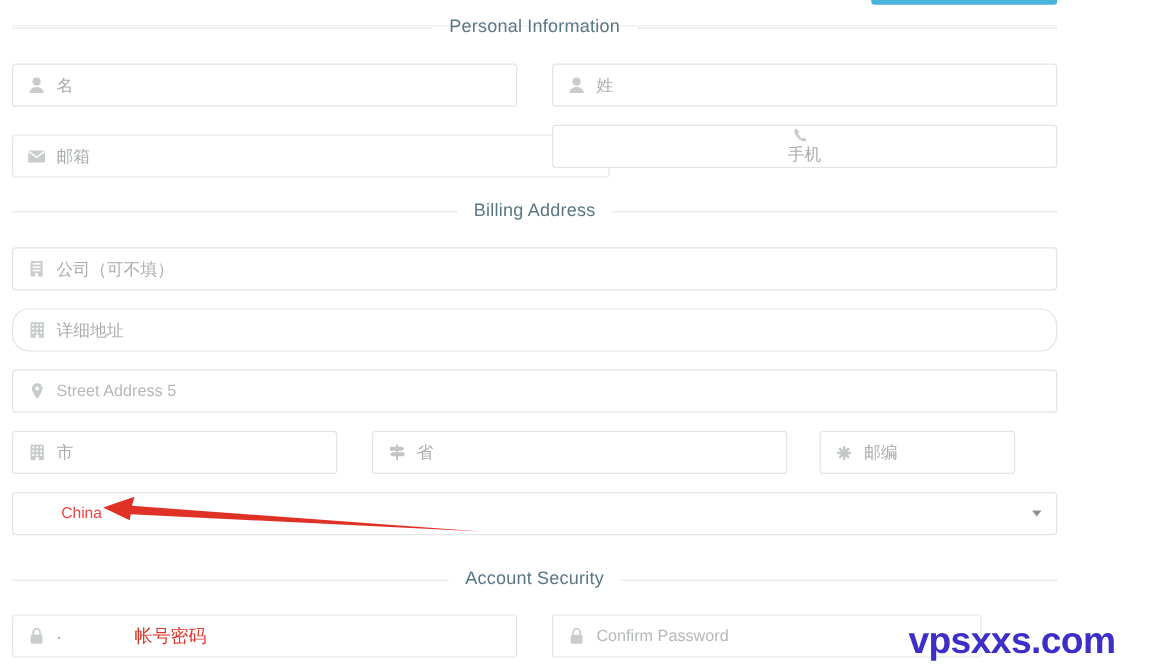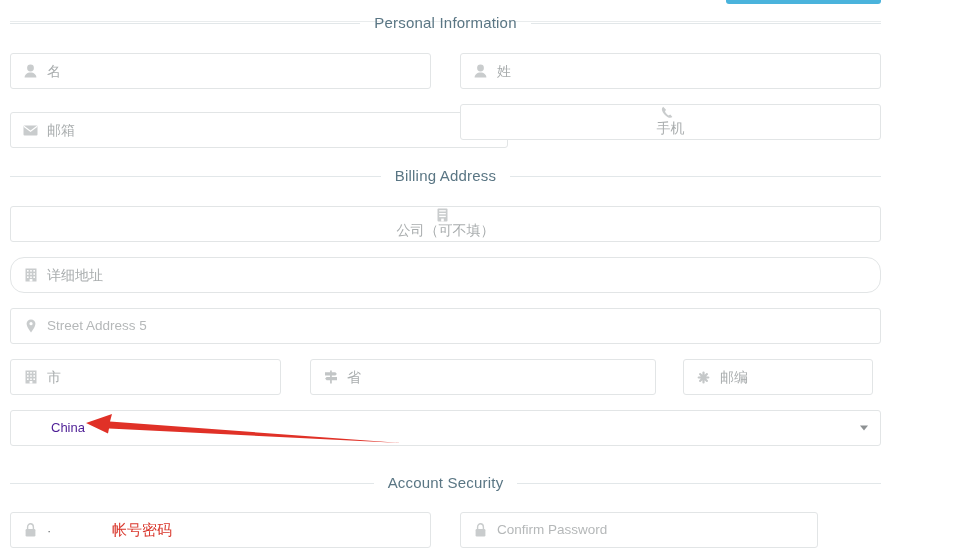--- a/index.html
+++ b/index.html
@@ -103,21 +103,21 @@
     font-size: 13.5px;
     color: #b5b8b9;
     white-space: nowrap;
     line-height: 16px;
   }
   .ph.cjk {
     font-size: 14px;
     color: #a9adae;
   }
   .ph.val {
-    color: #4c1d95;
+    color: #ef4444;
     font-size: 13px;
   }
   .pw-dot {
     font-size: 13px;
     color: #6f7376;
     letter-spacing: 2px;
     margin-right: 4px;
   }
 
   
@@ -223,21 +223,21 @@
       </span>
       <span class="ph cjk">手机</span>
     </div>
 
     <div class="legend" style="top:167px;">
       <span class="rule"></span>
       <span class="legend-text">Billing Address</span>
       <span class="rule"></span>
     </div>
 
-    <div class="field" style="left:0px; top:206px; width:871px;flex-direction:column;">
+    <div class="field" style="left:0px; top:206px; width:871px;">
       <span class="ico">
         <svg width="11" height="14" viewBox="0 0 11 14">
             <rect x="0.5" y="0.5" width="10" height="13" rx="1" fill="#c9cccd"></rect>
             <rect x="2.2" y="2.2" width="6.6" height="1.3" fill="#ffffff"></rect>
             <rect x="2.2" y="5" width="6.6" height="1.3" fill="#ffffff"></rect>
             <rect x="2.2" y="7.8" width="6.6" height="1.3" fill="#ffffff"></rect>
             <rect x="4.2" y="10.6" width="2.6" height="2.9" fill="#ffffff"></rect>
           </svg>
       </span>
       <span class="ph cjk">公司（可不填）</span>
@@ -295,21 +295,21 @@
       <span class="ico">
         <svg width="14" height="14" viewBox="0 0 14 14">
             <rect x="6.2" y="0.5" width="1.5" height="13" fill="#b9bcbd"></rect>
             <path d="M1 2.2 H11.4 L12.9 3.9 L11.4 5.6 H1 Z" fill="#c2c5c6"></path>
             <path d="M13 6.9 H2.6 L1.1 8.6 L2.6 10.3 H13 Z" fill="#c2c5c6"></path>
           </svg>
       </span>
       <span class="ph cjk">省</span>
     </div>
 
-    <div class="field" style="left:673px; top:359px; width:190px;">
+    <div class="field" style="left:673px; top:359px; width:163px;">
       <span class="ico">
         <svg width="13" height="13" viewBox="0 0 13 13">
             <g fill="#c5c8c9">
               <rect x="5.4" y="0.6" width="2.2" height="11.8" rx="1"></rect>
               <rect x="5.4" y="0.6" width="2.2" height="11.8" rx="1" transform="rotate(45 6.5 6.5)"></rect>
               <rect x="5.4" y="0.6" width="2.2" height="11.8" rx="1" transform="rotate(90 6.5 6.5)"></rect>
               <rect x="5.4" y="0.6" width="2.2" height="11.8" rx="1" transform="rotate(135 6.5 6.5)"></rect>
               <circle cx="6.5" cy="6.5" r="3"></circle>
             </g>
           </svg>
@@ -349,14 +349,15 @@
     </div>
 
   </div>
 
   <svg class="arrow-svg" viewBox="0 0 320 42">
     <path d="M1 11 L27 2 L25 9.5 L316 31 L24 16.5 L23 21.5 Z" fill="#e03127"></path>
   </svg>
 
   <div class="annot" style="left:76px; top:521px;">帐号密码</div>
 
+  <div class="watermark">vpsxxs.com</div>
 
 </div>
 
 </body></html>

